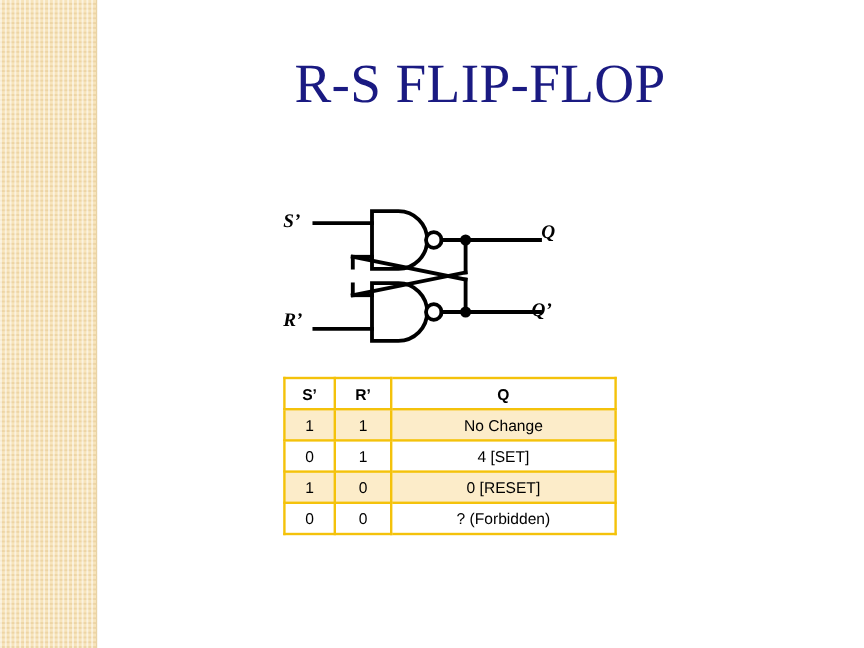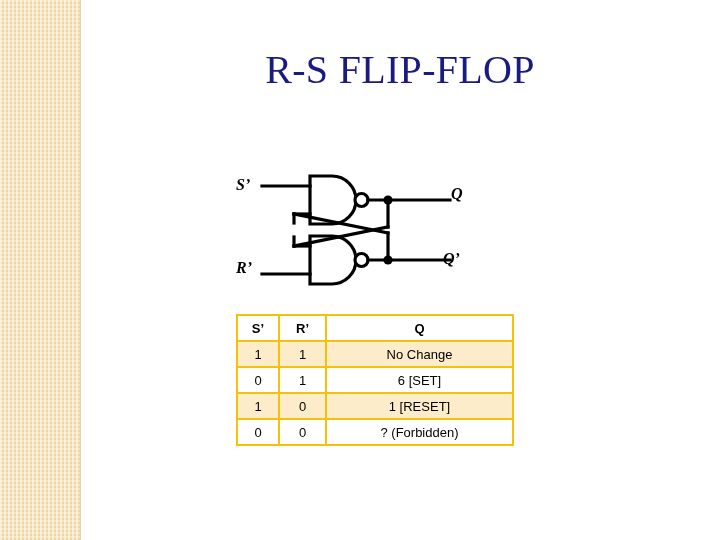--- a/index.html
+++ b/index.html
@@ -41,21 +41,21 @@
   }
 
   
   #title-block {
     position: absolute;
     left: 0; top: 48px;
     width: 640px;
     text-align: center;
     font-family: "Liberation Serif", serif;
     color: #1a1a82;
-    font-size: 40px;
+    font-size: 46px;
     line-height: 44px;
     letter-spacing: 0.3px;
   }
   #title-line1, #title-line2 { display: block; white-space: pre; }
 
   
   #circuit {
     position: absolute;
     left: 140px; top: 165px;
     width: 290px; height: 130px;
@@ -171,26 +171,26 @@
     </thead>
     <tbody>
       <tr class="alt">
         <td>1</td>
         <td>1</td>
         <td>No Change</td>
       </tr>
       <tr>
         <td>0</td>
         <td>1</td>
-        <td>6 [SET]</td>
+        <td>4 [SET]</td>
       </tr>
       <tr class="alt">
         <td>1</td>
         <td>0</td>
-        <td>1 [RESET]</td>
+        <td>0 [RESET]</td>
       </tr>
       <tr>
         <td>0</td>
         <td>0</td>
         <td>?  (Forbidden)</td>
       </tr>
     </tbody>
   </table>
 
 </div>

